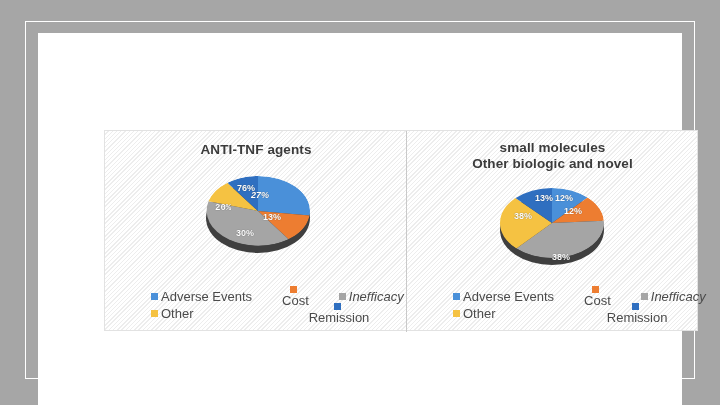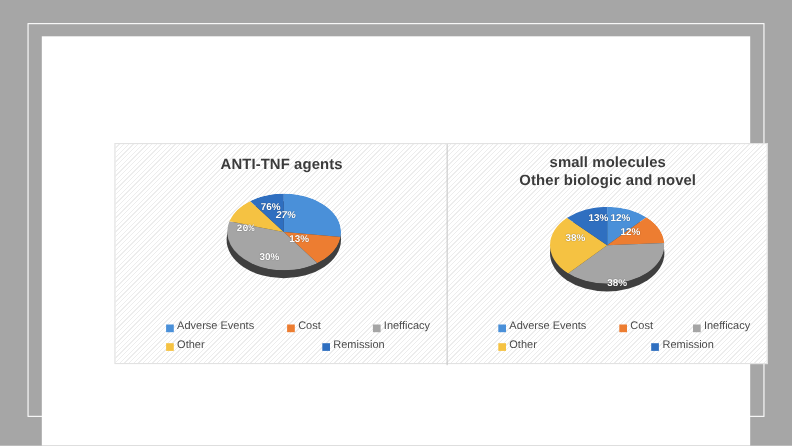--- a/index.html
+++ b/index.html
@@ -120,34 +120,34 @@
     padding: 0 16px;
     box-sizing: border-box;
   }
   .legend-row {
     display: flex;
     align-items: center;
     height: 17px;
   }
   .legend-item {
     display: flex;
-    align-items: flex-end;
-    font-size: 10px;
+    align-items: center;
+    font-size: 13px;
     color: #4a4a4a;
     white-space: nowrap;
     padding-left: 30px;
   }
   .legend-swatch {
     width: 7px; height: 7px;
     margin-right: 3px;
     flex: 0 0 auto;
   }
   .li-w1 { width: 112px; }
-  .li-w2 { width: 92px;  }
-  .li-w3 { width: auto;  }
+  .li-w2 { width: 92px; flex-direction: column;  }
+  .li-w3 { width: auto; font-style: italic;  }
 </style>
 </head>
 <body>
 
 <div id="slide-frame">
   <div id="slide-outline"></div>
 
   <div id="slide-canvas">
 
     <div id="chart-object">

